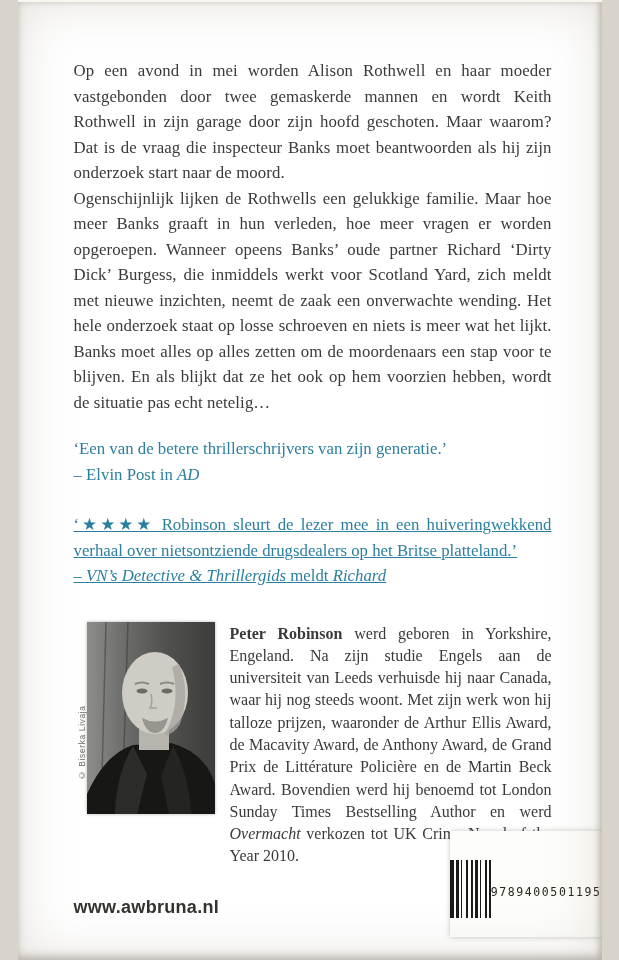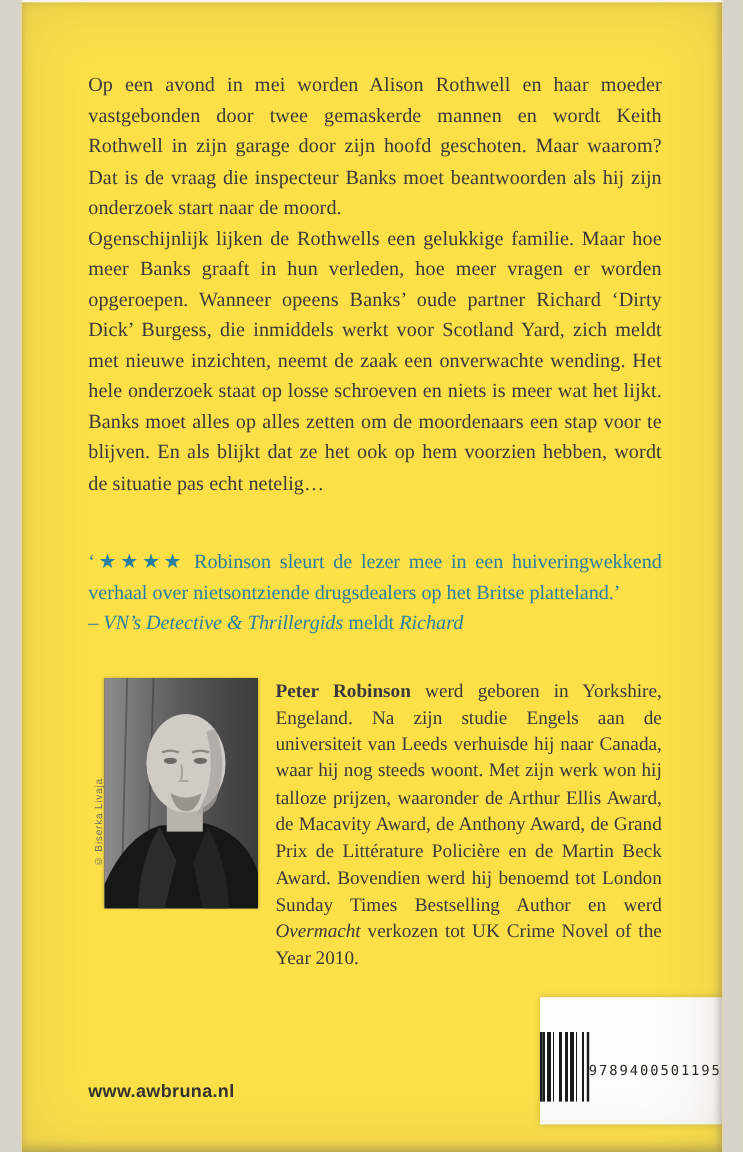--- a/index.html
+++ b/index.html
@@ -4,21 +4,21 @@
 <style>
   * { margin: 0; padding: 0; box-sizing: border-box; }
   html, body { background: #d8d4cb; }
   body { font-family: "Liberation Serif", serif; }
 
   .cover {
     position: relative;
     width: 584px;
     height: 960px;
     margin: 0 auto;
-    background: #fde047;
+    background: #ffffff;
     color: #3a393b;
     overflow: hidden;
     border-top: 2px solid #f8f6ef;
   }
   .cover::after {
     content: "";
     position: absolute;
     inset: 0;
     pointer-events: none;
     box-shadow:
@@ -36,21 +36,21 @@
 
   .synopsis {
     font-size: 16.8px;
     line-height: 25.5px;
     text-align: justify;
     letter-spacing: 0.1px;
   }
 
   .quote { color: #2b7f9e; }
   .quote-1 { margin-top: 21px; }
-  .quote-2 { margin-top: 40px; }
+  .quote-2 { margin-top: 25px; text-decoration: underline; }
   .quote p {
     font-size: 16.8px;
     line-height: 25.5px;
     text-align: justify;
   }
   .quote .attr { text-align: left; }
 
   .bio-row {
     margin-top: 33px;
     display: flex;
@@ -89,21 +89,21 @@
     padding-top: 1px;
   }
   .bio strong { font-weight: bold; }
 
   .site {
     position: absolute;
     left: 56px;
     bottom: 42px;
     font-family: "Liberation Sans", sans-serif;
     font-weight: bold;
-    font-size: 15px;
+    font-size: 18px;
     letter-spacing: 0.3px;
     color: #34332f;
   }
 
   .barcode-box {
     position: absolute;
     right: 0;
     bottom: 23px;
     width: 152px;
     height: 106px;
@@ -136,20 +136,24 @@
 </head>
 <body>
 
 <div class="cover">
 
   <div class="content">
 
     <p class="synopsis">Op een avond in mei worden Alison Rothwell en haar moeder vastgebonden door twee gemaskerde mannen en wordt Keith Rothwell in zijn garage door zijn hoofd geschoten. Maar waarom? Dat is de vraag die inspecteur Banks moet beantwoorden als hij zijn onderzoek start naar de moord.</p>
     <p class="synopsis">Ogenschijnlijk lijken de Rothwells een gelukkige familie. Maar hoe meer Banks graaft in hun verleden, hoe meer vragen er worden opgeroepen. Wanneer opeens Banks’ oude partner Richard ‘Dirty Dick’ Burgess, die inmiddels werkt voor Scotland Yard, zich meldt met nieuwe inzichten, neemt de zaak een onverwachte wending. Het hele onderzoek staat op losse schroeven en niets is meer wat het lijkt. Banks moet alles op alles zetten om de moordenaars een stap voor te blijven. En als blijkt dat ze het ook op hem voorzien hebben, wordt de situatie pas echt netelig…</p>
 
+    <div class="quote quote-1">
+      <p class="qt">‘Een van de betere thrillerschrijvers van zijn generatie.’</p>
+      <p class="attr"><span>– Elvin Post in </span><em>AD</em></p>
+    </div>
 
     <div class="quote quote-2">
       <p class="qt">‘★★★★ Robinson sleurt de lezer mee in een huiveringwekkend verhaal over nietsontziende drugsdealers op het Britse platteland.’</p>
       <p class="attr"><span>– </span><em>VN’s Detective &amp; Thrillergids</em><span> meldt </span><em>Richard</em></p>
     </div>
 
     <div class="bio-row">
       <div class="photo-credit">© Biserka Livaja</div>
 
       <div class="photo">

